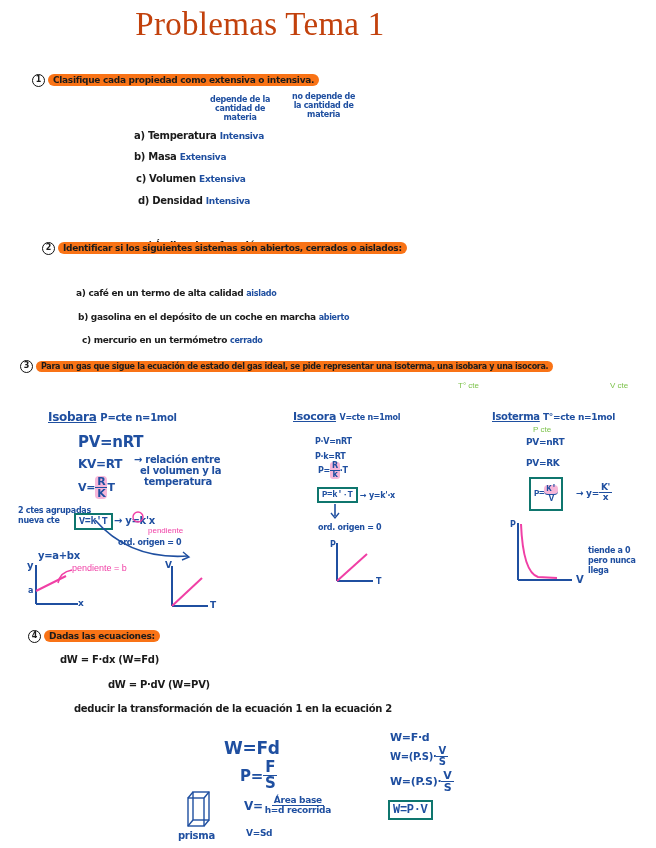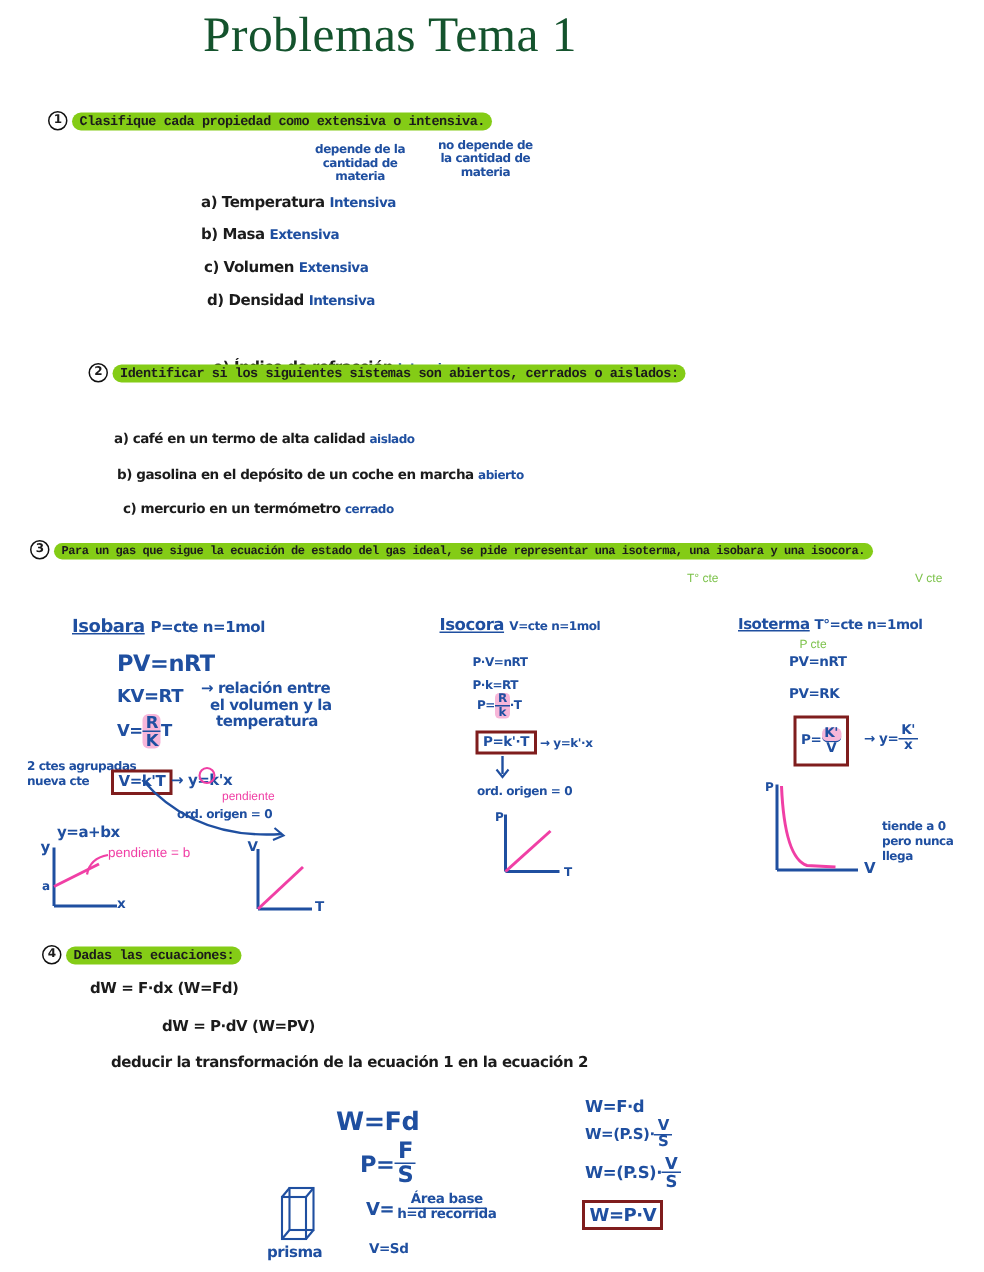--- a/index.html
+++ b/index.html
@@ -1,26 +1,26 @@
 <!DOCTYPE html>
 <html><head>
 <meta charset="utf-8">
 <style>
   * { margin:0; padding:0; box-sizing:border-box; }
   html, body { width:656px; height:848px; background:#ffffff; overflow:hidden; }
   body { position:relative; font-family:"Liberation Sans", sans-serif; color:#111; }
   .abs { position:absolute; white-space:nowrap; }
-  .title { font-family:"Liberation Serif", serif; font-size:33px; color:#14532d; left:0; width:520px; text-align:center; top:6px; letter-spacing:0.3px; }
+  .title { font-family:"Liberation Serif", serif; font-size:33px; color:#c2410c; left:0; width:520px; text-align:center; top:6px; letter-spacing:0.3px; }
   .hw { font-family:"DejaVu Sans", sans-serif; font-weight:bold; color:#1b1b1b; letter-spacing:-0.3px; }
   .blue { color:#1f4fa0; }
   .green { color:#7cc24a; }
   .pink { color:#f03fa5; }
-  .hl { background:#84cc16; border-radius:9px; padding:1px 5px;font-family:Liberation Mono, monospace; }
+  .hl { background:#f97316; border-radius:9px; padding:1px 5px; }
   .num { display:inline-block; width:13px; height:13px; border:1.6px solid #111; border-radius:50%; font-size:8px; text-align:center; line-height:10px; margin-right:3px; vertical-align:middle; }
-  .box { border:2px solid #7f1d1d; padding:1px 3px; }
+  .box { border:2px solid #0f766e; padding:1px 3px;font-family:Liberation Mono, monospace; }
   .ul { text-decoration:underline; }
   .frac { display:inline-flex; flex-direction:column; align-items:center; vertical-align:middle; line-height:1; }
   .frac .n { border-bottom:1.5px solid #1f4fa0; padding:0 2px; }
   .frac .d { padding:0 2px; }
   svg { position:absolute; overflow:visible; }
   .s8 { font-size:8px; } .s9 { font-size:9px; } .s10 { font-size:10px; } .s11 { font-size:11px; } .s12 { font-size:12px; } .s15 { font-size:15px; } .s17 { font-size:17px; }
 </style>
 </head>
 <body>
 
@@ -38,21 +38,21 @@
   <div>no depende de</div>
   <div>la cantidad de</div>
   <div>materia</div>
 </div>
 <div class="abs hw s10" style="left:134px;top:130px;"><span>a) Temperatura</span> <span class="blue s9">Intensiva</span></div>
 <div class="abs hw s10" style="left:134px;top:151px;"><span>b) Masa</span> <span class="blue s9">Extensiva</span></div>
 <div class="abs hw s10" style="left:136px;top:173px;"><span>c) Volumen</span> <span class="blue s9">Extensiva</span></div>
 <div class="abs hw s10" style="left:138px;top:195px;"><span>d) Densidad</span> <span class="blue s9">Intensiva</span></div>
 <div class="abs hw s10" style="left:142px;top:217px;margin-top:23px;"><span>e) Índice de refracción</span> <span class="blue s8">Intensiva</span></div>
 
-<div class="abs hw s9" style="left:35px;top:242px;padding-left:24px;">
+<div class="abs hw s9" style="left:18px;top:242px;padding-left:24px;">
   <span class="num">2</span><span class="hl">Identificar si los siguientes sistemas son abiertos, cerrados o aislados:</span>
 </div>
 <div class="abs hw s9" style="left:76px;top:288px;"><span>a) café en un termo de alta calidad</span> <span class="blue s8">aislado</span></div>
 <div class="abs hw s9" style="left:78px;top:312px;"><span>b) gasolina en el depósito de un coche en marcha</span> <span class="blue s8">abierto</span></div>
 <div class="abs hw s9" style="left:82px;top:335px;"><span>c) mercurio en un termómetro</span> <span class="blue s8">cerrado</span></div>
 
 <div class="abs hw s8" style="left:20px;top:360px;">
   <span class="num">3</span><span class="hl">Para un gas que sigue la ecuación de estado del gas ideal, se pide representar una isoterma, una isobara y una isocora.</span>
 </div>
 <div class="abs green s8" style="left:458px;top:381px;">T° cte</div>

